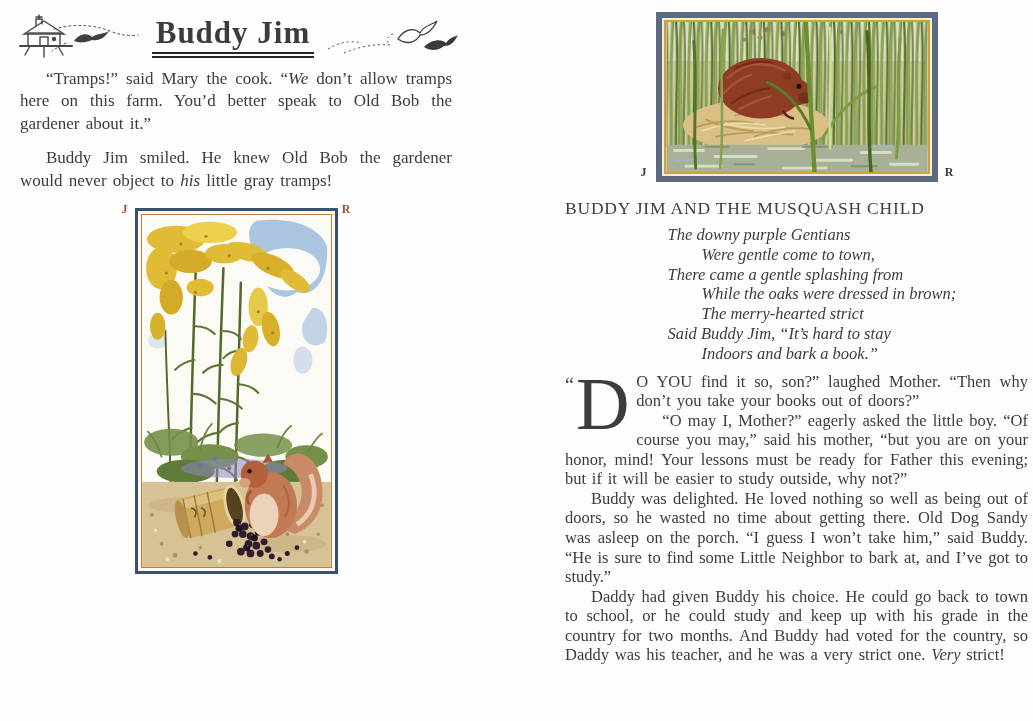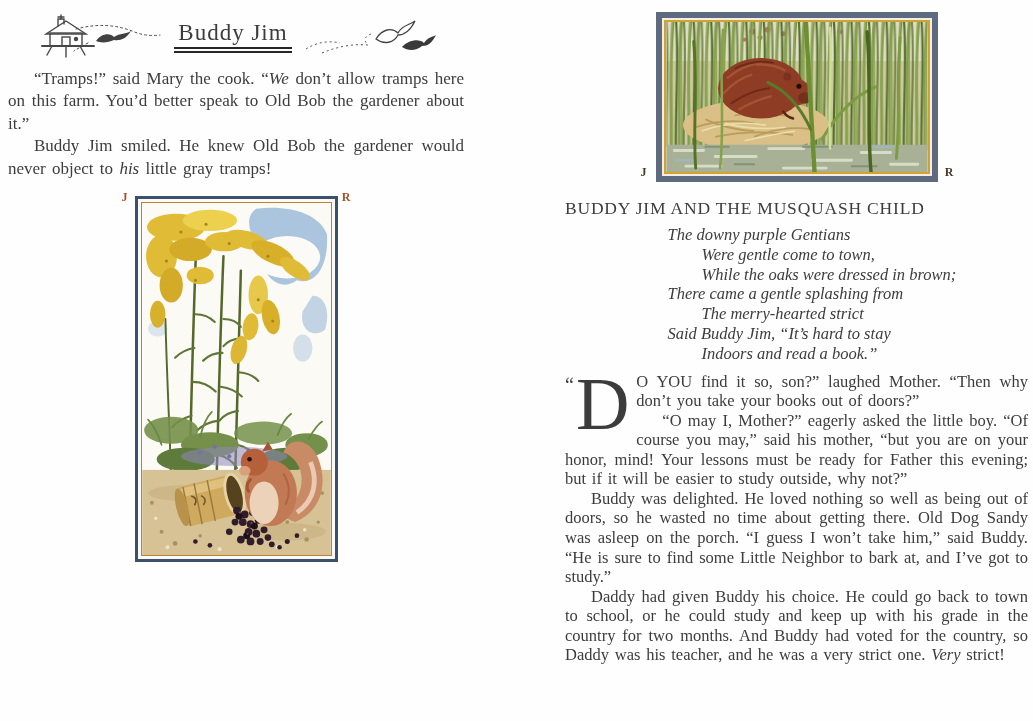--- a/index.html
+++ b/index.html
@@ -22,29 +22,29 @@
   .page{position:absolute;top:0;}
   .page.left{left:8px;width:456px;}
   .page.right{left:565px;width:463px;}
 
   
   .chapter-header{
     display:flex;align-items:center;justify-content:center;
     gap:10px;margin-top:12px;height:48px;
   }
   .title-text{
-    font-size:23px;font-weight:normal;letter-spacing:1px;
+    font-size:31px;font-weight:bold;letter-spacing:1px;
     border-bottom:6px double #262626;padding:0 4px 1px 4px;
     white-space:nowrap;
   }
   .decor{flex:0 0 auto;}
 
   
   .body-text{
-    margin:0;font-size:17px;line-height:1.32;text-align:justify;
+    margin:12px;font-size:17px;line-height:1.32;text-align:justify;
     text-indent:26px;word-spacing:0.12em;
   }
   .left .body-text{margin-top:8px;}
   .left .body-text + .body-text{margin-top:0;}
   .it{font-style:italic;}
 
   
   .illus-wrap{position:relative;width:fit-content;margin:0 auto;}
   .illus-wrap.goldenrod{margin-top:16px;}
   .illus-wrap.musquash{margin-top:12px;}
@@ -365,24 +365,24 @@
         </svg>
       </div>
     </div>
   </div>
 
   <h2 class="chapter-title">BUDDY JIM AND THE MUSQUASH CHILD</h2>
 
   <div class="poem">
       <div class="poem-line">The downy purple Gentians</div>
       <div class="poem-line indented">Were gentle come to town,</div>
+      <div class="poem-line">There came a gentle splashing from</div>
       <div class="poem-line indented">While the oaks were dressed in brown;</div>
-      <div class="poem-line">There came a gentle splashing from</div>
       <div class="poem-line indented">The merry-hearted strict</div>
       <div class="poem-line">Said Buddy Jim, “It’s hard to stay</div>
-      <div class="poem-line indented">Indoors and read a book.”</div>
+      <div class="poem-line indented">Indoors and bark a book.”</div>
     </div>
 
   <p class="prose dropcap-para"><span class="dc-quote">“</span><span class="dc-letter">D</span><span>O YOU find it so, son?” laughed Mother.  “Then why don’t you take your books out of doors?”</span></p>
   <p class="prose">“O may I, Mother?” eagerly asked the little boy.  “Of course you may,” said his mother, “but you are on your honor, mind!  Your lessons must be ready for Father this evening; but if it will be easier to study outside, why not?”</p>
   <p class="prose">Buddy was delighted.  He loved nothing so well as being out of doors, so he wasted no time about getting there.  Old Dog Sandy was asleep on the porch.  “I guess I won’t take him,” said Buddy.  “He is sure to find some Little Neighbor to bark at, and I’ve got to study.”</p>
   <p class="prose"><span>Daddy had given Buddy his choice.  He could go back to town to school, or he could study and keep up with his grade in the country for two months.  And Buddy had voted for the country, so Daddy was his teacher, and he was a very strict one.  </span><span class="it">Very</span><span> strict!</span></p>
 </div>
 
 </body></html>

